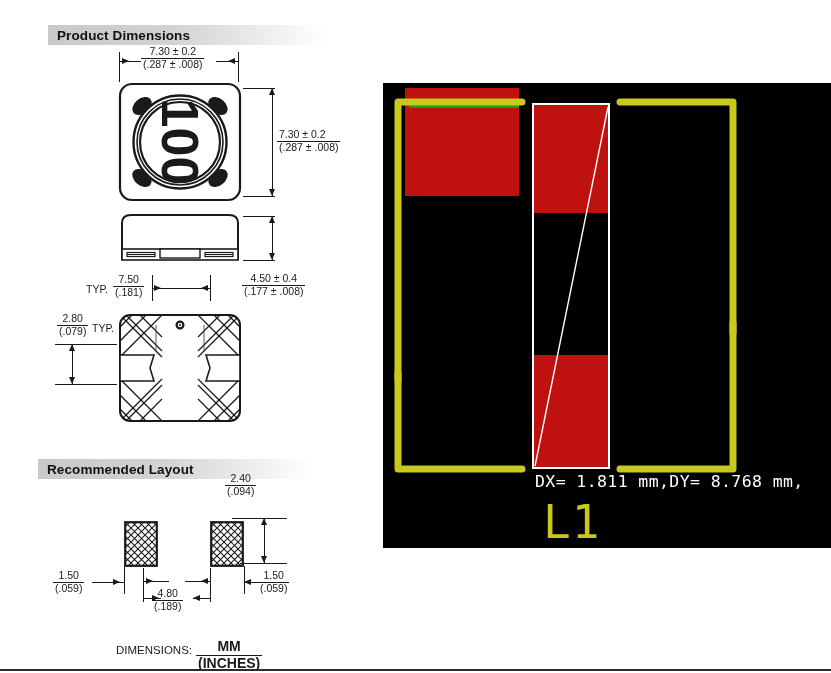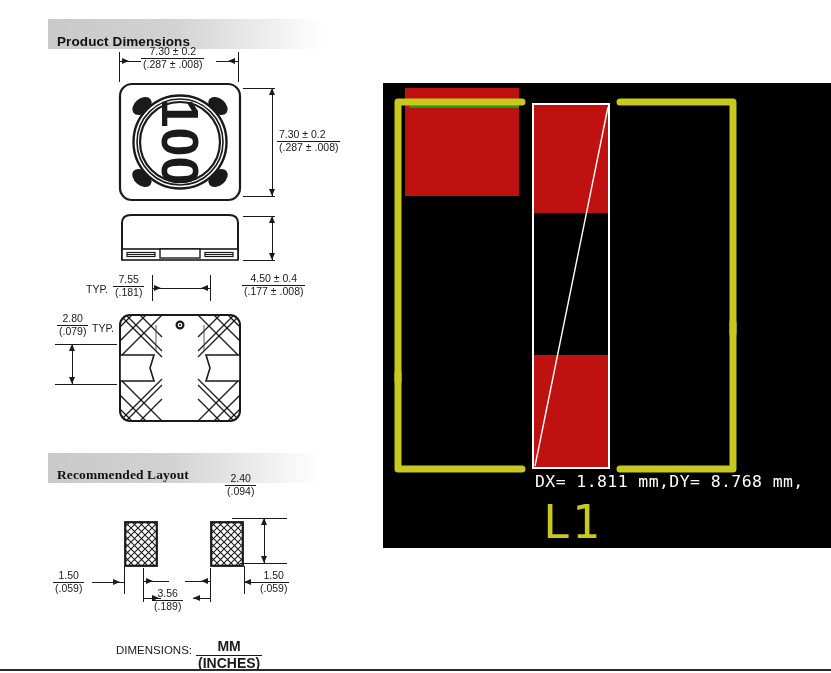--- a/index.html
+++ b/index.html
@@ -5,23 +5,23 @@
   html,body{margin:0;padding:0;}
   body{
     width:831px;height:673px;background:#ffffff;
     font-family:"Liberation Sans", sans-serif;
     overflow:hidden;position:relative;
   }
   .page{position:absolute;left:0;top:0;width:831px;height:673px;}
 
   
   .sec-bar{
-    position:absolute;height:30px;
+    position:absolute;height:20px;
     background:linear-gradient(to right,#c9c9c9 0%,#d2d2d2 45%,#e8e8e8 72%,#ffffff 100%);
-    display:flex;align-items:flex-end;
+    display:flex;align-items:center;margin-top:6px;
   }
   .sec-bar span{
     font-size:13.5px;font-weight:bold;color:#111;padding-left:9px;letter-spacing:.1px;
   }
 
   
   .dim{
     position:absolute;font-size:10.5px;color:#1a1a1a;
     line-height:1.12;text-align:center;white-space:nowrap;
   }
@@ -115,21 +115,21 @@
   <div class="arr arr-d" style="left:269px;top:253px;"></div>
   <div class="ln hln" style="left:243px;top:216px;width:32px;"></div>
   <div class="ln hln" style="left:243px;top:260px;width:32px;"></div>
   <div class="dim" style="left:242px;top:273px;text-align:center;">
     <span class="num">4.50 ± 0.4</span>
     <span class="frac">(.177 ± .008)</span>
   </div>
 
   <div class="plain" style="left:86px;top:283px;">TYP.</div>
   <div class="dim" style="left:113px;top:274px;">
-    <span class="num">7.55</span>
+    <span class="num">7.50</span>
     <span class="frac">(.181)</span>
   </div>
   <div class="ln vln" style="left:152px;top:275px;height:26px;"></div>
   <div class="ln vln" style="left:210px;top:275px;height:26px;"></div>
   <div class="ln hln" style="left:152px;top:288px;width:58px;"></div>
   <div class="arr arr-r" style="left:154px;top:285px;"></div>
   <div class="arr arr-l" style="left:201px;top:285px;"></div>
 
   <div class="dim" style="left:57px;top:313px;">
     <span class="num">2.80</span>
@@ -185,21 +185,21 @@
       <path d="M122 42 L88 42 L92 55 L88 68 L122 68 Z" fill="#fff" stroke="#1a1a1a" stroke-width="1.6"></path>
 
       <line x1="38" y1="12" x2="38" y2="38" stroke="#555" stroke-width="1"></line>
       <line x1="86" y1="12" x2="86" y2="38" stroke="#555" stroke-width="1"></line>
 
       <circle cx="62" cy="12" r="3.4" fill="#fff" stroke="#1a1a1a" stroke-width="2.2"></circle>
       <circle cx="62" cy="12" r="1.1" fill="#1a1a1a"></circle>
     </svg>
   </div>
 
-  <div class="sec-bar" style="left:48px;top:453px;width:272px;font-family:Liberation Serif, serif;">
+  <div class="sec-bar" style="left:38px;top:453px;width:272px;">
     <span>Recommended Layout</span>
   </div>
 
   <div class="dim" style="left:225px;top:473px;">
     <span class="num">2.40</span>
     <span class="frac">(.094)</span>
   </div>
   <div class="ln hln" style="left:232px;top:518px;width:55px;"></div>
   <div class="ln hln" style="left:240px;top:563px;width:47px;"></div>
   <div class="ln vln" style="left:264px;top:518px;height:45px;"></div>
@@ -237,21 +237,21 @@
 
   <div class="dim" style="left:258px;top:570px;">
     <span class="num">1.50</span>
     <span class="frac">(.059)</span>
   </div>
   <div class="ln hln" style="left:244px;top:582px;width:30px;"></div>
   <div class="arr arr-l" style="left:244px;top:579px;"></div>
   <div class="ln vln" style="left:244px;top:566px;height:28px;"></div>
 
   <div class="dim" style="left:152px;top:588px;">
-    <span class="num">3.56</span>
+    <span class="num">4.80</span>
     <span class="frac">(.189)</span>
   </div>
   <div class="ln vln" style="left:143px;top:568px;height:34px;"></div>
   <div class="ln vln" style="left:210px;top:568px;height:34px;"></div>
   <div class="ln hln" style="left:143px;top:581px;width:26px;"></div>
   <div class="ln hln" style="left:185px;top:581px;width:25px;"></div>
   <div class="arr arr-r" style="left:146px;top:578px;"></div>
   <div class="arr arr-l" style="left:201px;top:578px;"></div>
   <div class="ln hln" style="left:143px;top:598px;width:18px;"></div>
   <div class="ln hln" style="left:193px;top:598px;width:17px;"></div>

